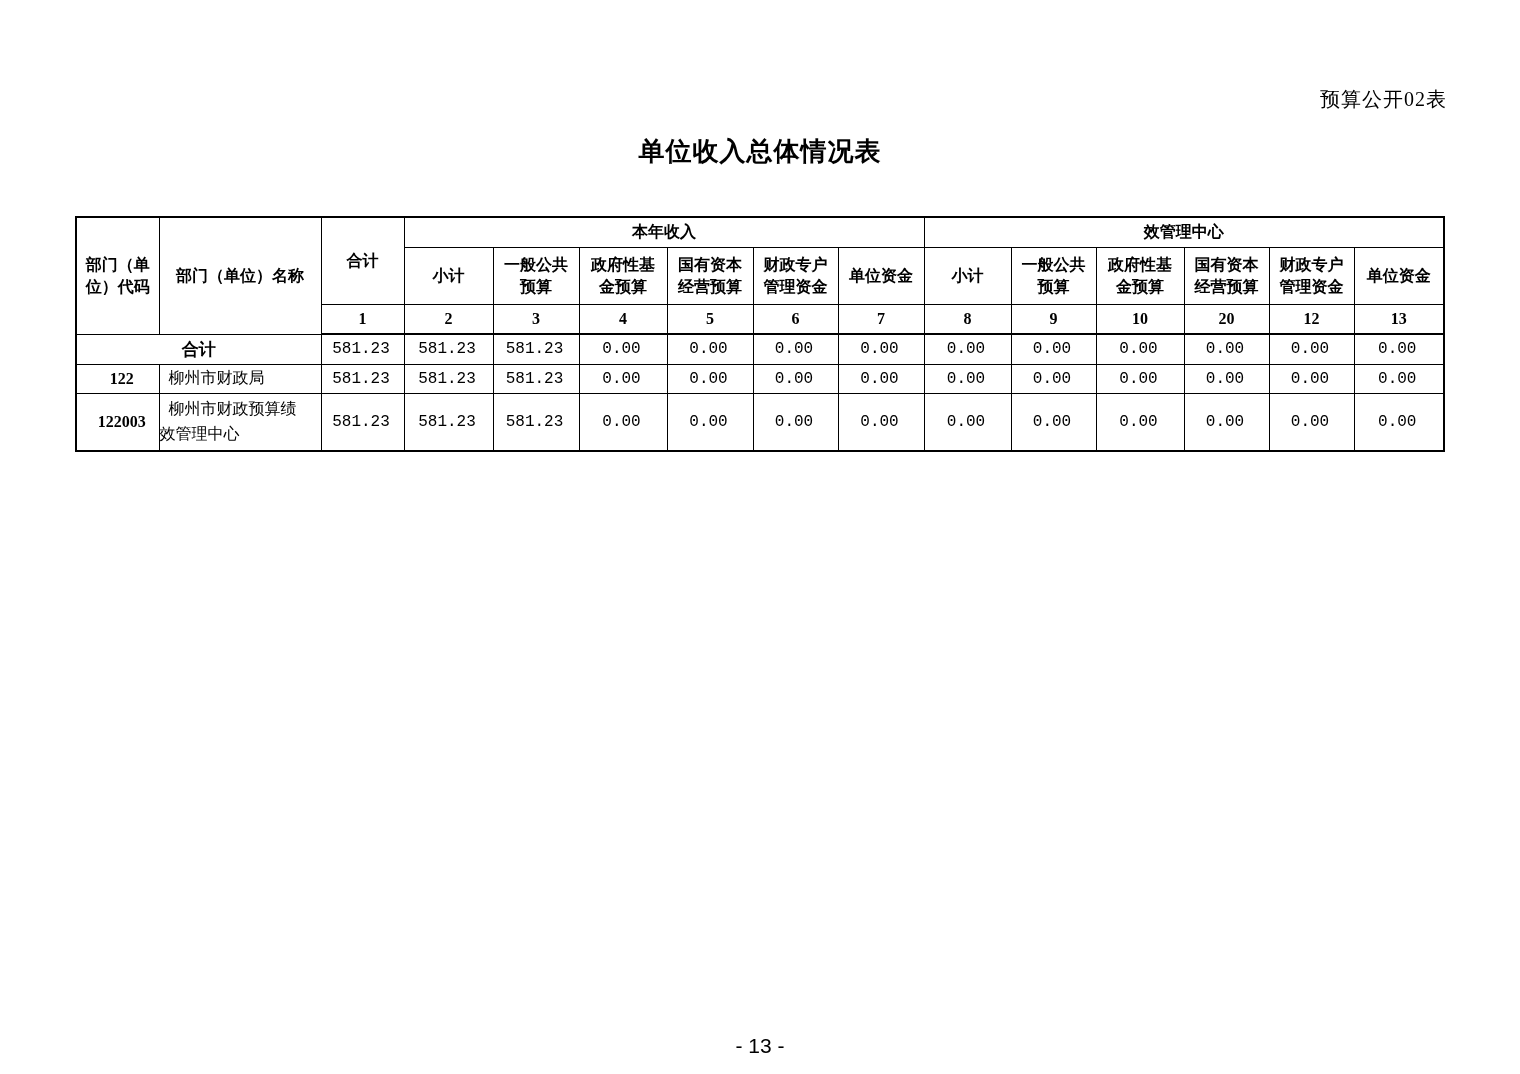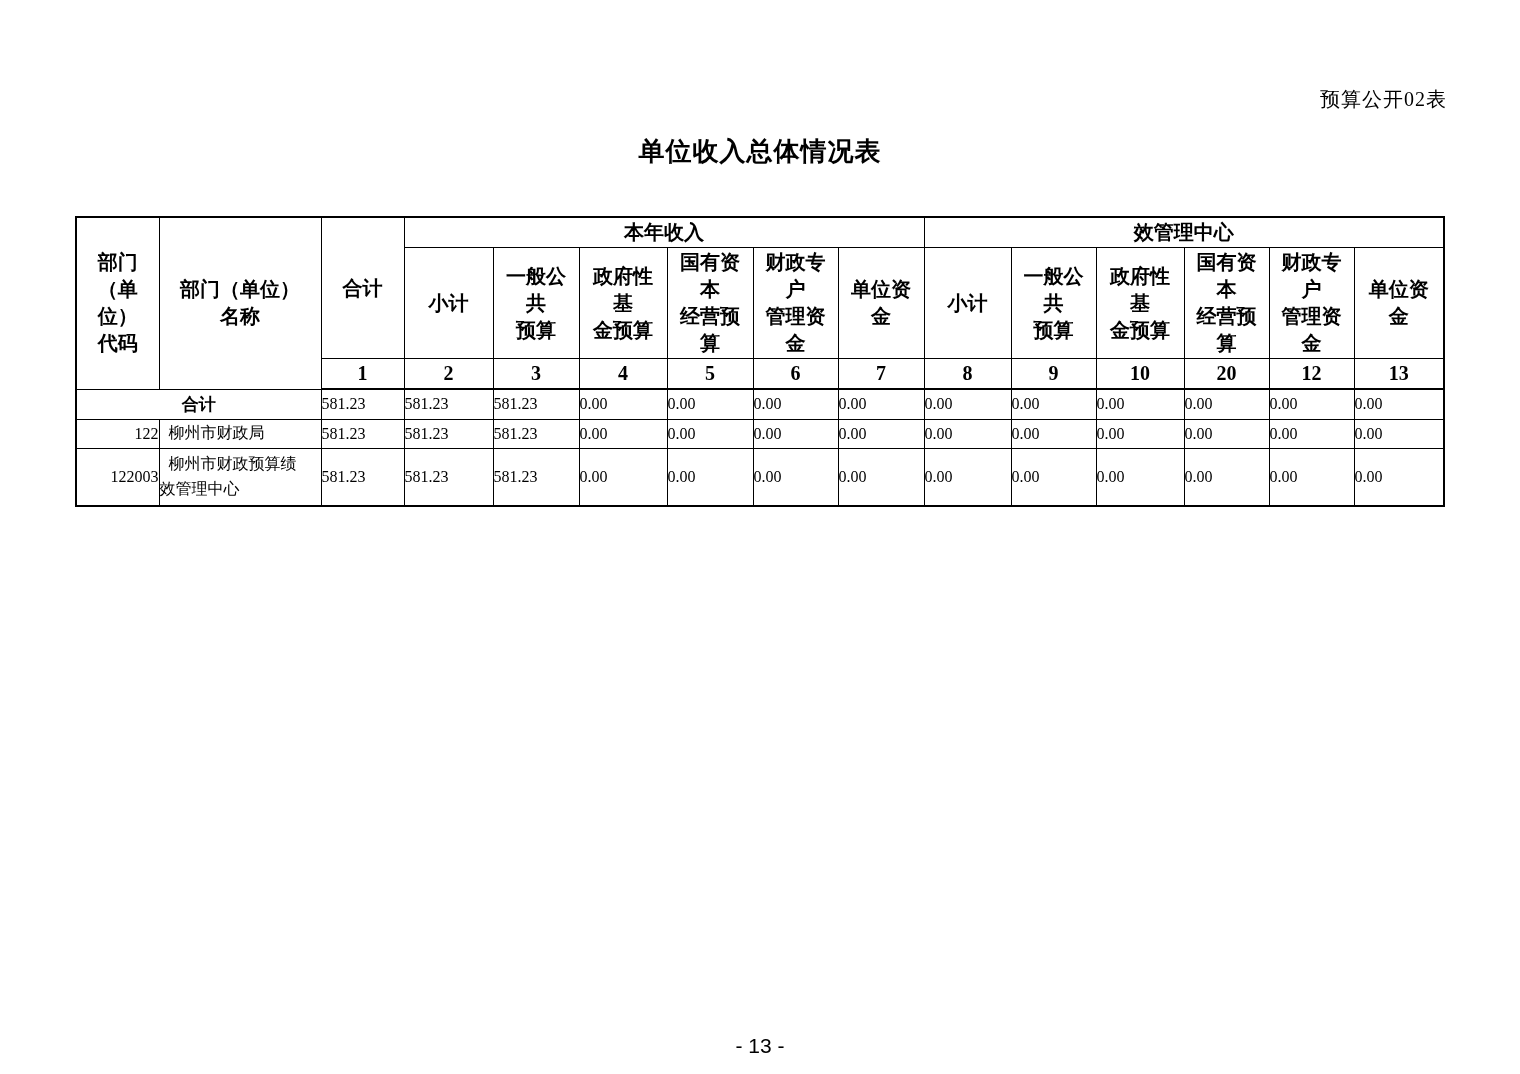--- a/index.html
+++ b/index.html
@@ -53,38 +53,40 @@
   }
   th, td {
     border: 1px solid #000;
     overflow: hidden;
     vertical-align: middle;
     padding: 0;
   }
   thead th {
     font-weight: bold;
     text-align: center;
-    font-size: 20px;
+    font-size: 16px;
     line-height: 1.35;
     white-space: pre-line;
-    padding: 1px 12px;
+    padding: 1px 2px;
   }
   tr.row-groups { height: 30px; }
   tr.row-subcols { height: 57px; }
   tr.row-numbers { height: 30px; }
   tr.row-numbers th { border-bottom: 2px solid #000; }
   tbody td { font-size: 16px; }
   td.num {
-    text-align: left;
+    text-align: center;
     padding-right: 3px;
     white-space: nowrap;
+    font-family: Liberation Mono, monospace;
   }
   td.code {
-    text-align: right;
+    text-align: center;
     padding-left: 8px;
+    font-weight: bold;
   }
   td.name {
     text-align: left;
     text-indent: 9px;
     white-space: pre-line;
     line-height: 1.55;
   }
   td.total-label {
     text-align: center;
     font-weight: bold;

